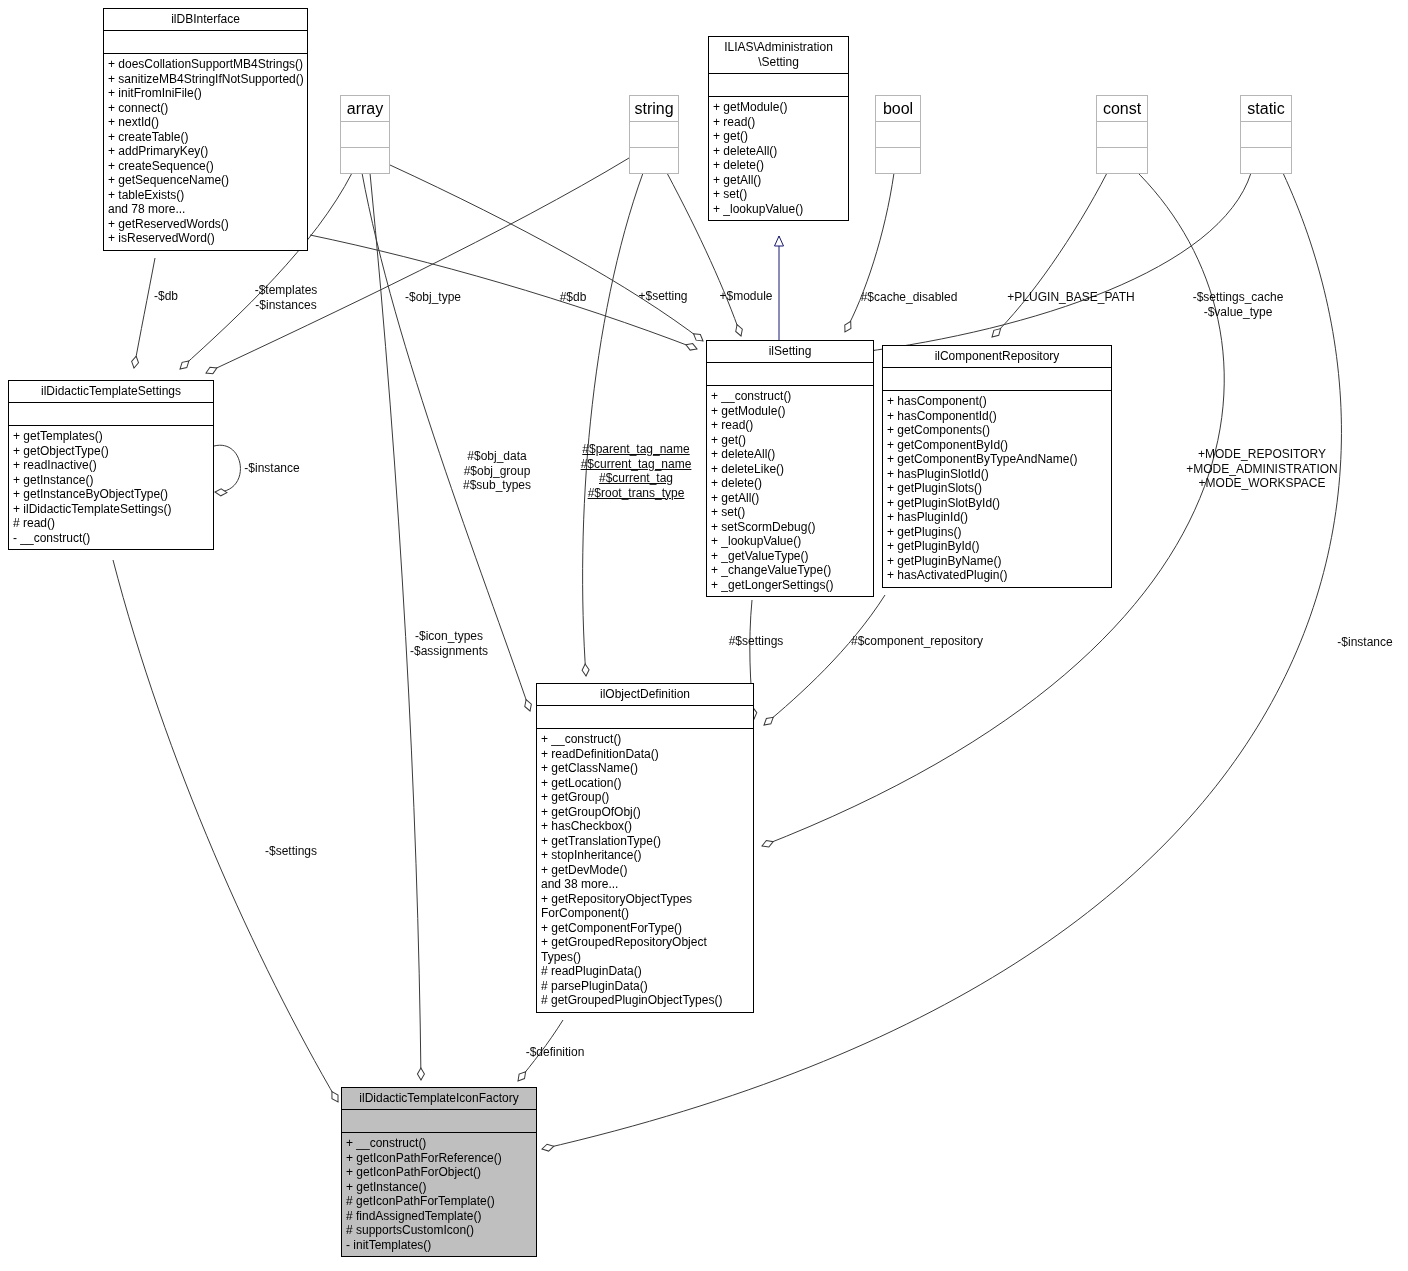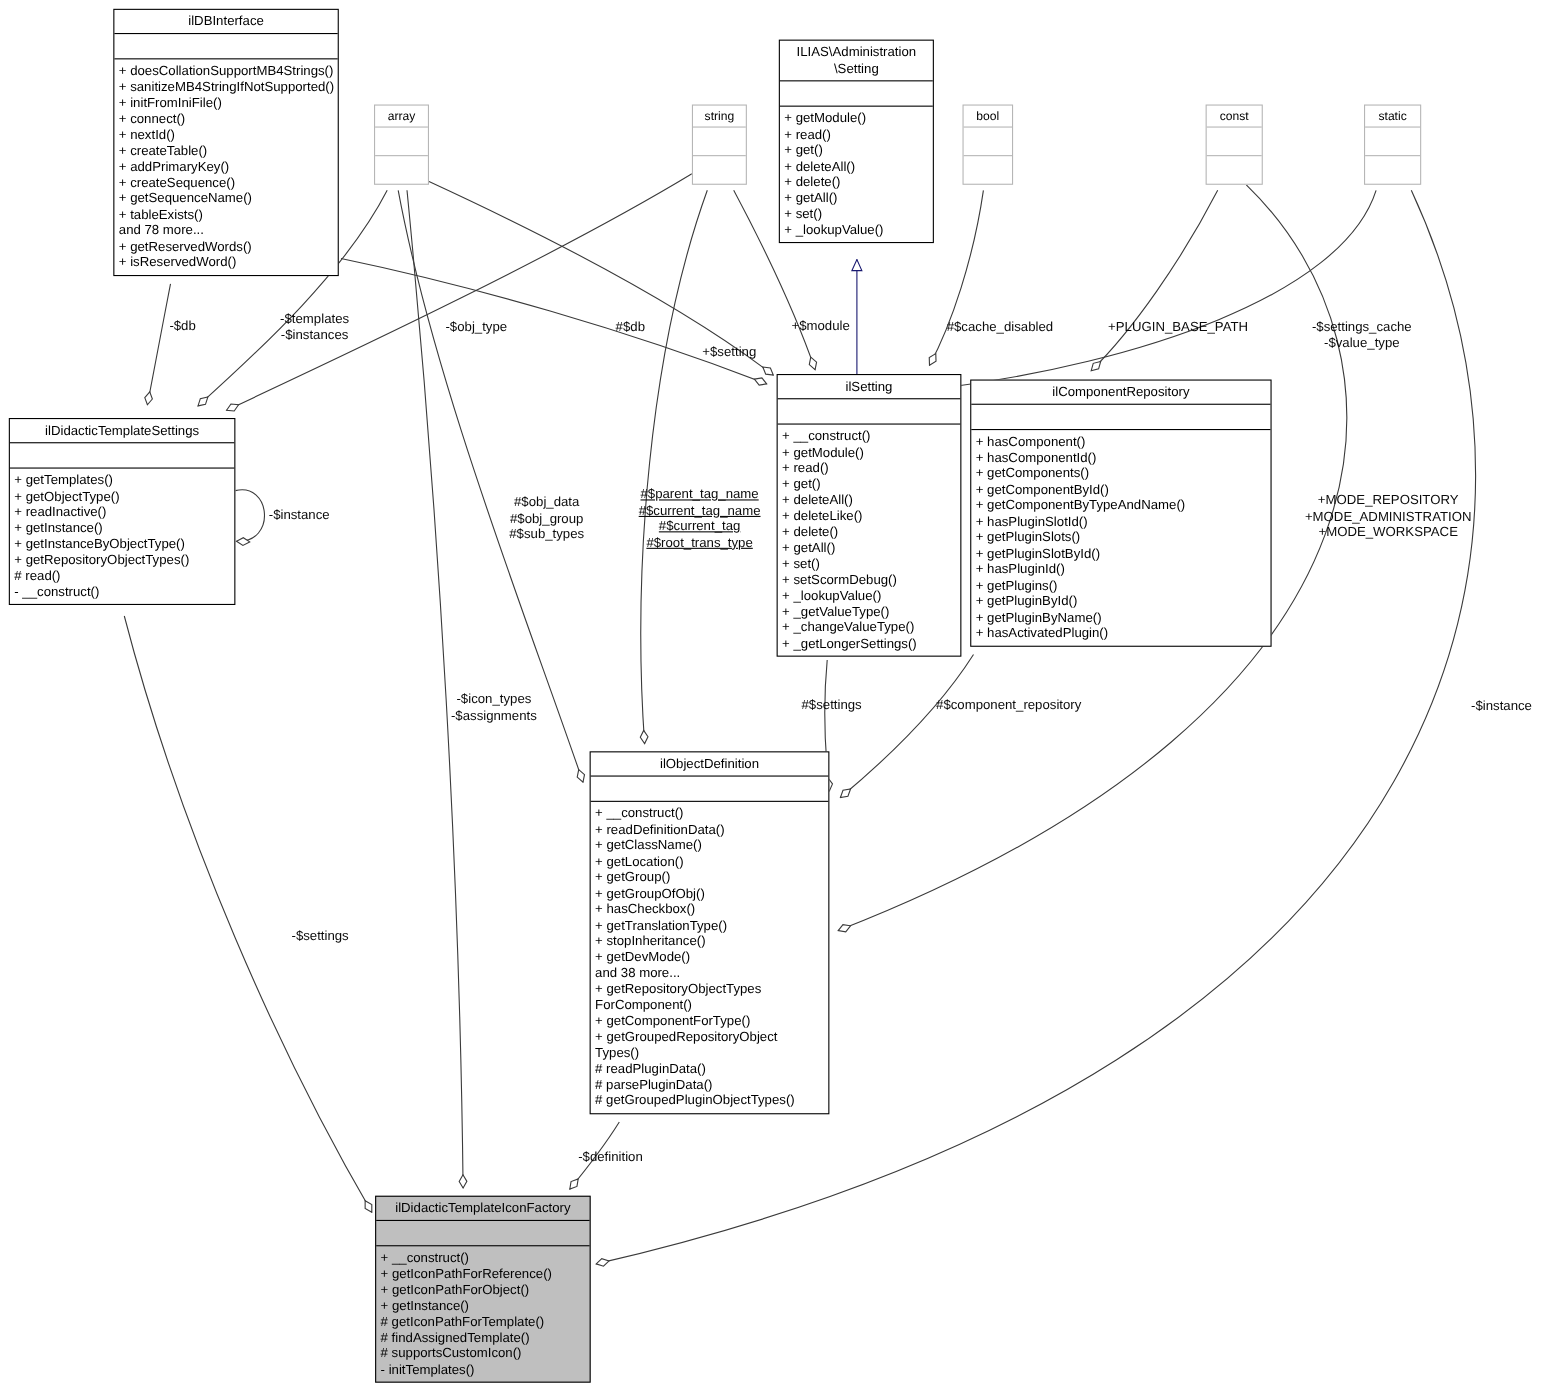--- a/index.html
+++ b/index.html
@@ -5,21 +5,21 @@
   html,body{margin:0;padding:0;background:#ffffff;}
   body{font-family:"Liberation Sans","DejaVu Sans",sans-serif;color:#000;}
   .diagram{position:relative;width:1408px;height:1271px;background:#fff;overflow:hidden;}
   .edges{position:absolute;left:0;top:0;width:1408px;height:1271px;}
   .uml-class{position:absolute;background:#fff;border:1px solid #000;font-size:12px;box-sizing:border-box;}
   .uml-class .title{text-align:center;padding:3px 3px;border-bottom:1px solid #000;line-height:15px;white-space:pre-line;}
   .uml-class .attrs{height:22px;border-bottom:1px solid #000;}
   .uml-class .methods{padding:3px 3px 4px 4px;line-height:14.5px;}
   .member-line{white-space:nowrap;}
   .uml-class.highlight{background:#bfbfbf;}
-  .type-box{position:absolute;background:#fff;border:1px solid #b6b6b6;font-size:11px;box-sizing:border-box;}
+  .type-box{position:absolute;background:#fff;border:1px solid #b6b6b6;font-size:16px;box-sizing:border-box;}
   .type-box .t{text-align:center;padding:4px 2px 3px 2px;border-bottom:1px solid #b6b6b6;}
   .type-box .c{height:25px;border-bottom:1px solid #b6b6b6;}
   .type-box .c2{height:25px;}
   .edge-label{position:absolute;transform:translate(-50%,-50%);font-size:12px;line-height:14.5px;white-space:pre-line;text-align:center;color:#0a0a0a;}
 </style>
 </head>
 <body>
 
 <div class="diagram">
 
@@ -106,21 +106,21 @@
         <div class="member-line">+ getAll()</div>
         <div class="member-line">+ set()</div>
         <div class="member-line">+ setScormDebug()</div>
         <div class="member-line">+ _lookupValue()</div>
         <div class="member-line">+ _getValueType()</div>
         <div class="member-line">+ _changeValueType()</div>
         <div class="member-line">+ _getLongerSettings()</div>
       </div>
   </div>
 
-  <div class="uml-class" style="left:882px;top:345px;width:274px;">
+  <div class="uml-class" style="left:882px;top:345px;width:230px;">
     <div class="title">ilComponentRepository</div>
     <div class="attrs"></div>
     <div class="methods">
         <div class="member-line">+ hasComponent()</div>
         <div class="member-line">+ hasComponentId()</div>
         <div class="member-line">+ getComponents()</div>
         <div class="member-line">+ getComponentById()</div>
         <div class="member-line">+ getComponentByTypeAndName()</div>
         <div class="member-line">+ hasPluginSlotId()</div>
         <div class="member-line">+ getPluginSlots()</div>
@@ -135,21 +135,21 @@
 
   <div class="uml-class" style="left:8px;top:380px;width:206px;">
     <div class="title">ilDidacticTemplateSettings</div>
     <div class="attrs"></div>
     <div class="methods">
         <div class="member-line">+ getTemplates()</div>
         <div class="member-line">+ getObjectType()</div>
         <div class="member-line">+ readInactive()</div>
         <div class="member-line">+ getInstance()</div>
         <div class="member-line">+ getInstanceByObjectType()</div>
-        <div class="member-line">+ getRepositoryObjectTypes()</div>
+        <div class="member-line">+ ilDidacticTemplateSettings()</div>
         <div class="member-line"># read()</div>
         <div class="member-line">- __construct()</div>
       </div>
   </div>
 
   <div class="uml-class" style="left:536px;top:683px;width:218px;">
     <div class="title">ilObjectDefinition</div>
     <div class="attrs"></div>
     <div class="methods">
         <div class="member-line">+ __construct()</div>
@@ -213,21 +213,21 @@
     <div class="t">static</div>
     <div class="c"></div>
     <div class="c2"></div>
   </div>
 
   <span class="edge-label" style="left:166px;top:296px;">-$db</span>
   <span class="edge-label" style="left:286px;top:297px;">-$templates
 -$instances</span>
   <span class="edge-label" style="left:433px;top:297px;">-$obj_type</span>
   <span class="edge-label" style="left:573px;top:297px;">#$db</span>
-  <span class="edge-label" style="left:663px;top:296px;margin-top:24px;">+$setting</span>
+  <span class="edge-label" style="left:663px;top:296px;">+$setting</span>
   <span class="edge-label" style="left:746px;top:296px;">+$module</span>
   <span class="edge-label" style="left:909px;top:297px;">#$cache_disabled</span>
   <span class="edge-label" style="left:1071px;top:297px;">+PLUGIN_BASE_PATH</span>
   <span class="edge-label" style="left:1238px;top:304px;">-$settings_cache
 -$value_type</span>
   <span class="edge-label" style="left:272px;top:468px;">-$instance</span>
   <span class="edge-label" style="left:497px;top:471px;">#$obj_data
 #$obj_group
 #$sub_types</span>
   <span class="edge-label" style="left:636px;top:471px;text-decoration:underline;">#$parent_tag_name

